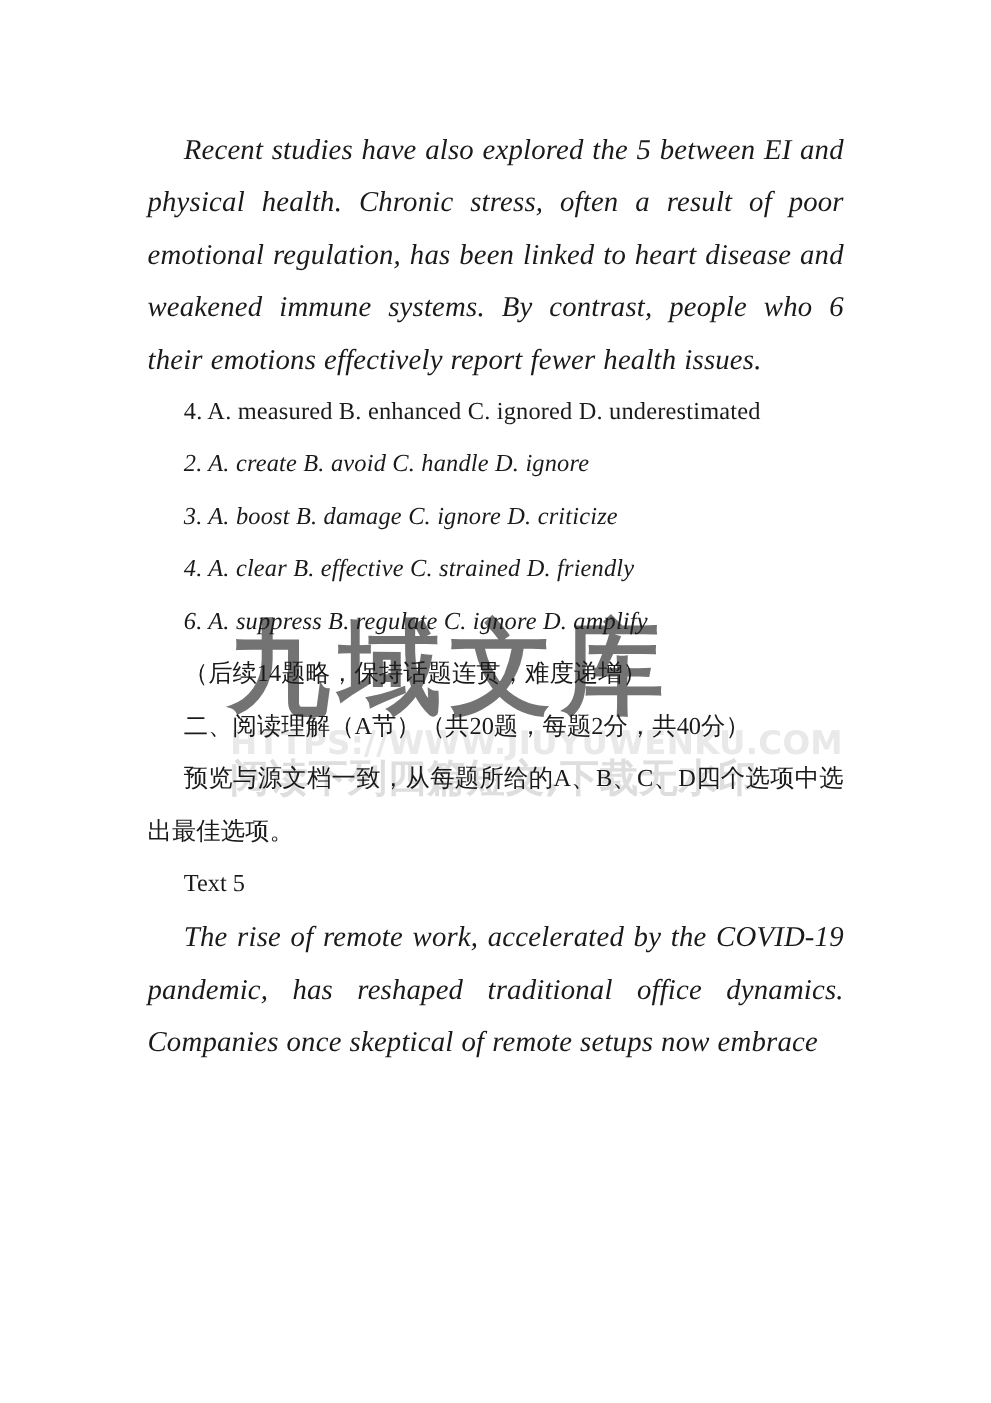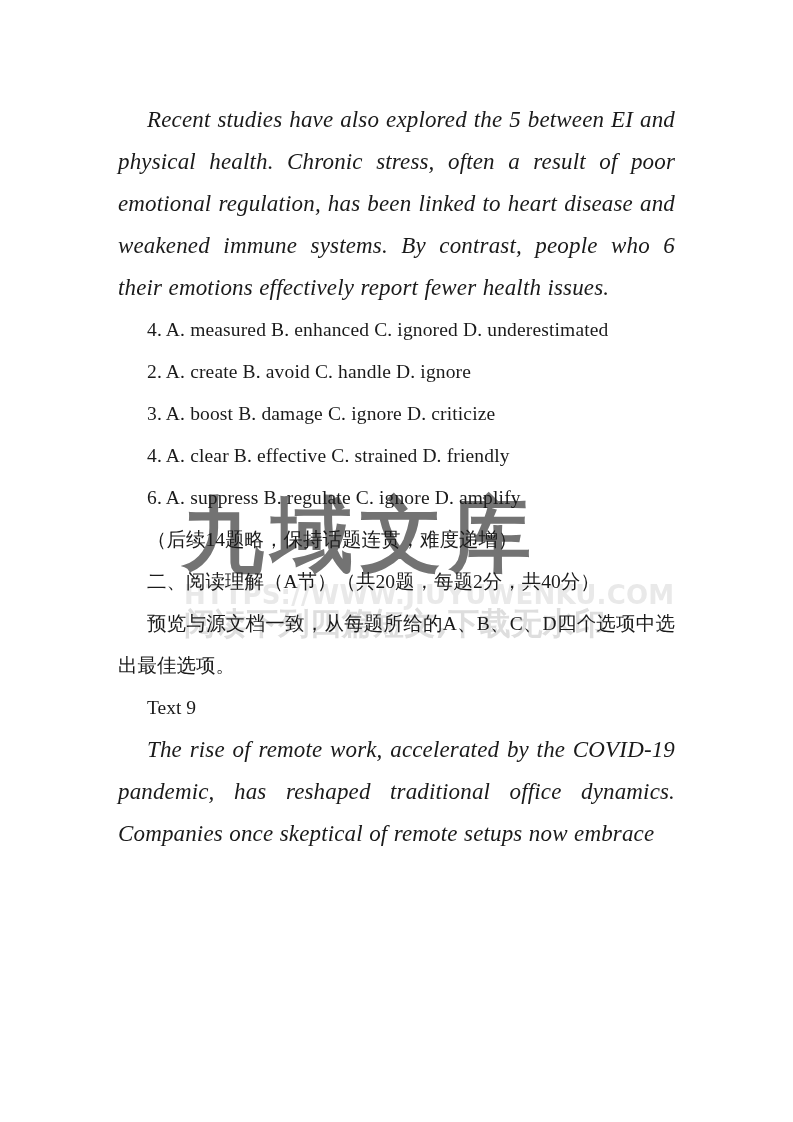--- a/index.html
+++ b/index.html
@@ -60,20 +60,21 @@
     text-indent: 29px;
     letter-spacing: 0.15px;
     position: relative;
     z-index: 3;
   }
   .opt.wrap {
     text-align-last: left;
   }
   .opt.nowrap {
     text-align: left;
+    font-style: italic;
   }
 
   
   .cn {
     margin: 0;
     font-size: 19.5px;
     line-height: 42px;
     text-align: justify;
     text-indent: 29px;
     position: relative;
@@ -170,18 +171,18 @@
 
 
     <p class="opt nowrap">6. A. suppress  B. regulate  C. ignore  D. amplify</p>
 
     <p class="cn nowrap">（后续14题略，保持话题连贯，难度递增）</p>
 
     <p class="cn nowrap">二、阅读理解（A节）（共20题，每题2分，共40分）</p>
 
     <p class="cn">预览与源文档一致，从每题所给的A、B、C、D四个选项中选出最佳选项。</p>
 
-    <p class="label-line">Text 9</p>
+    <p class="label-line">Text 5</p>
 
     <p class="para last-justify">The rise of remote work, accelerated by the COVID-19 pandemic, has reshaped traditional office dynamics. Companies once skeptical of remote setups now embrace</p>
 
   </div>
 </div>
 
 </body></html>

